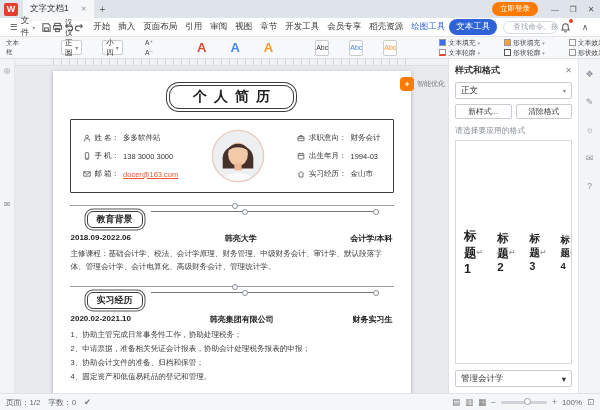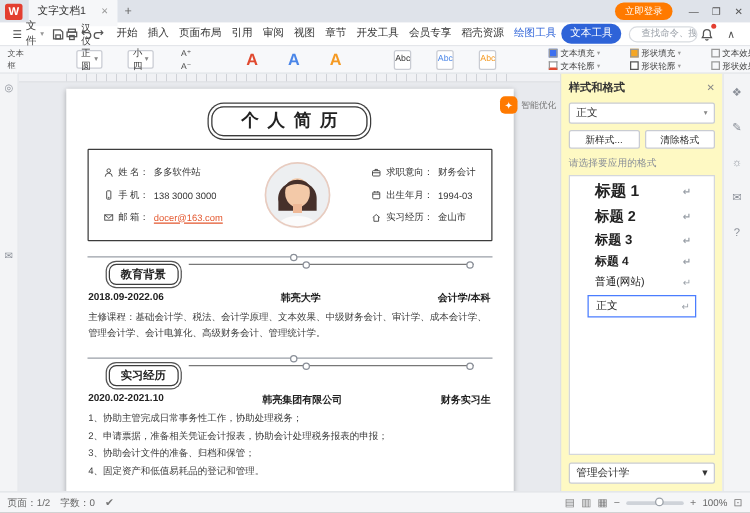--- a/index.html
+++ b/index.html
@@ -81,30 +81,30 @@
   .sec-row { display:flex; align-items:flex-start; margin:1px 15px 5px; }
   .sec-box { border:1.3px solid #3c3c3c; border-radius:6px; box-shadow:0 0 0 1.5px #fff,0 0 0 2.5px #555; padding:1px 9px; font-size:9px; font-weight:bold; color:#222; background:#fff; margin-left:2px; }
   .sec-line { flex:1; height:1px; background:#777; margin-left:8px; position:relative; }
   .sec-line::before { content:""; position:absolute; left:40%; top:-2px; width:4px; height:4px; background:#fff; border:1px solid #8a8f98; border-radius:50%; }
   .sec-line::after { content:""; position:absolute; right:0; top:-2px; width:4px; height:4px; background:#fff; border:1px solid #8a8f98; border-radius:50%; }
   .tri-row { display:flex; justify-content:space-between; font-size:8px; font-weight:bold; color:#222; margin:5px 1px 3px; }
   .para { font-size:7.6px; color:#3c3c3c; line-height:1.75; margin:1px 1px 0; }
   .rlist { list-style:none; font-size:7.6px; color:#3c3c3c; line-height:1.85; margin:2px 1px 0; }
 
   
-  .style-panel { width:130px; background:#fef9c3; border-left:1px solid #dfe1e5; display:flex; flex-direction:column; padding:5px 6px 6px; font-size:8.5px; }
+  .style-panel { width:130px; background:#ffffff; border-left:1px solid #dfe1e5; display:flex; flex-direction:column; padding:5px 6px 6px; font-size:8.5px; }
   .sp-head { display:flex; align-items:center; justify-content:space-between; margin-bottom:5px; }
   .sp-title { font-size:9px; color:#333; font-weight:bold; }
   .sp-close { color:#888; font-size:8px; }
   .sp-select { height:17px; background:#fff; border:1px solid #c9ccd3; border-radius:2px; display:flex; align-items:center; justify-content:space-between; padding:0 5px; color:#333; margin-bottom:5px; }
   .sp-select .caret { color:#888; font-size:6px; }
   .sp-btns { display:flex; gap:4px; margin-bottom:6px; }
   .sp-btn { flex:1; height:15px; background:#fff; border:1px solid #c9ccd3; border-radius:2px; font-size:7.8px; color:#333; display:flex; align-items:center; justify-content:center; }
   .sp-hint { font-size:7.8px; color:#8a8f98; margin-bottom:4px; }
-  .sp-list { flex:1; background:#fff; border:1px solid #d4d7dc; overflow:hidden; display:flex; flex-direction:column; padding:2px 12px; }
+  .sp-list { flex:1; background:#fff; border:1px solid #d4d7dc; overflow:hidden; display:flex; flex-direction:row; padding:2px 0; }
   .sp-item { display:flex; align-items:center; justify-content:space-between; padding:2px 6px 2px 8px; color:#222; }
   .sp-item .mark { color:#9aa0a8; font-size:8px; }
   .h1 { font-size:12.5px; font-weight:bold; }
   .h2 { font-size:11.5px; font-weight:bold; }
   .h3 { font-size:10.5px; font-weight:bold; }
   .h4 { font-size:9.5px; font-weight:bold; }
   .plain { font-size:8.5px; }
   .sp-item.selected { border:1px solid #4a7dff; margin:2px 2px 0; padding:2px 4px 2px 6px; }
   .sp-show { margin-top:6px; height:17px; background:#fff; border:1px solid #c9ccd3; border-radius:2px; display:flex; align-items:center; justify-content:space-between; padding:0 5px; color:#333; }
 
@@ -362,21 +362,21 @@
         <div class="sec-topline"></div>
         <div class="sec-row">
           <span class="sec-box">教育背景</span>
           <span class="sec-line"></span>
         </div>
         <div class="tri-row">
           <span>2018.09-2022.06</span>
           <span>韩亮大学</span>
           <span>会计学/本科</span>
         </div>
-        <p class="para">主修课程：基础会计学、税法、会计学原理、文本效果、中级财务会计、审计学、成本会计学、管理会计学、会计电算化、高级财务会计、管理统计学。</p>
+        <p class="para">主修课程：基础会计学、税法、会计学原理、财务管理、中级财务会计、审计学、默认段落字体、管理会计学、会计电算化、高级财务会计、管理统计学。</p>
 
         <div class="sec-topline"></div>
         <div class="sec-row">
           <span class="sec-box">实习经历</span>
           <span class="sec-line"></span>
         </div>
         <div class="tri-row">
           <span>2020.02-2021.10</span>
           <span>韩亮集团有限公司</span>
           <span>财务实习生</span>

